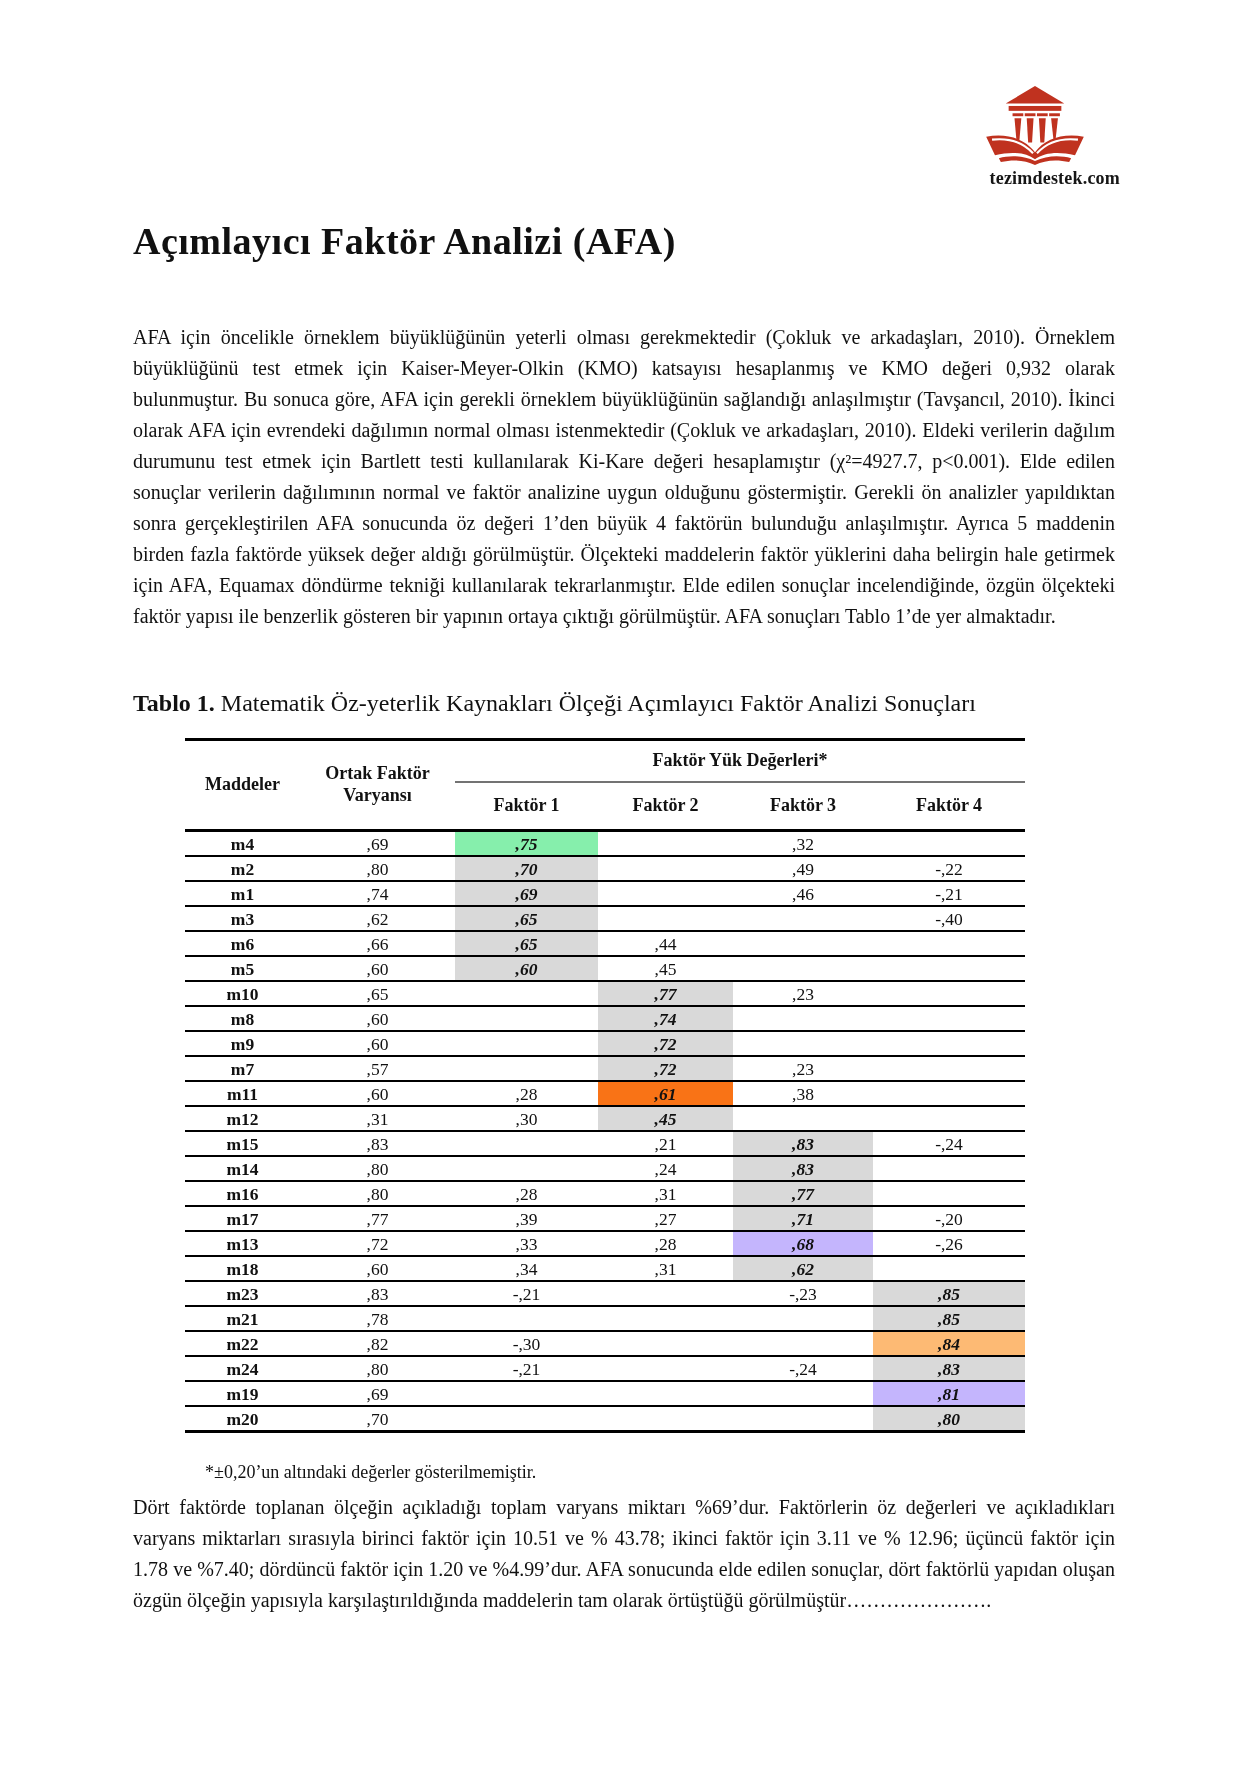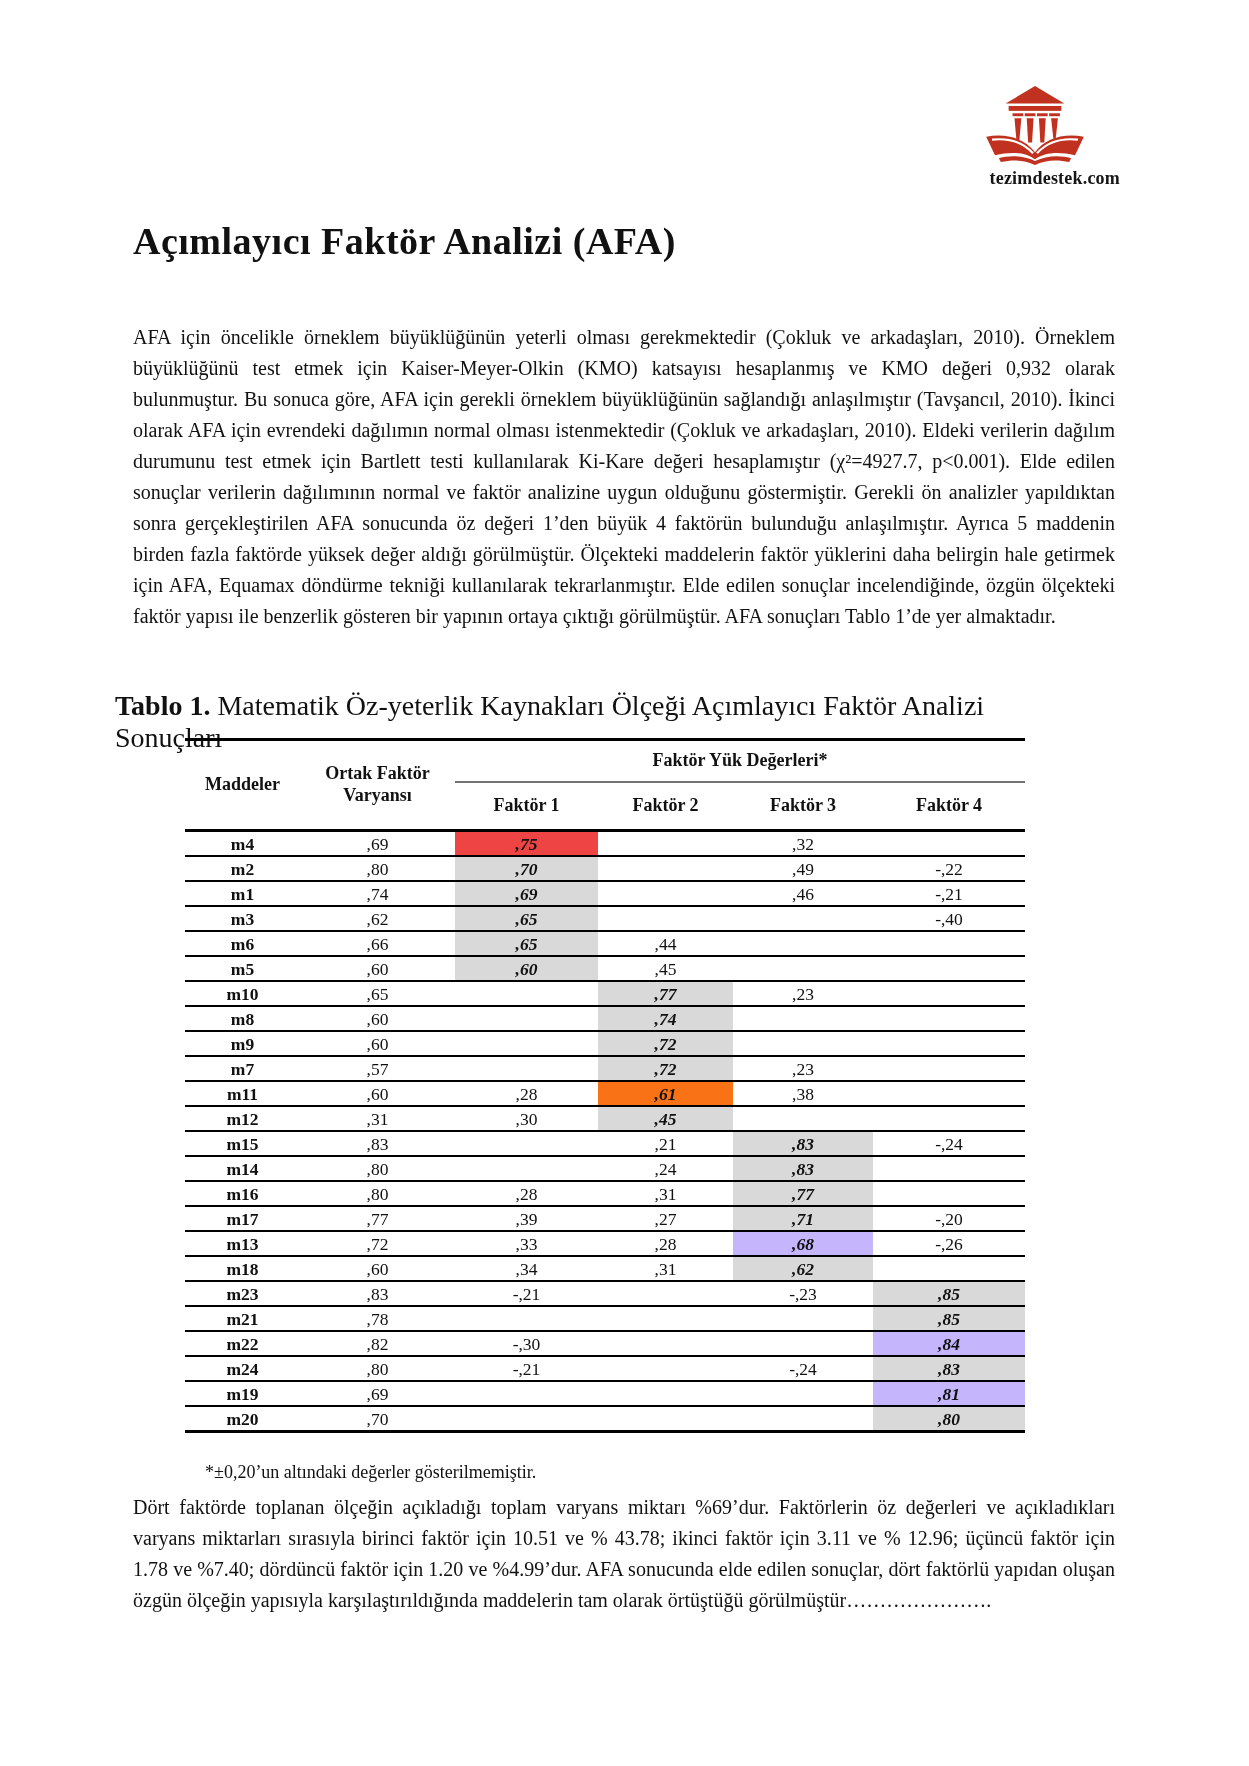--- a/index.html
+++ b/index.html
@@ -27,21 +27,21 @@
   
   .para {
     position:absolute; left:133px; width:982px;
     font-size:20px; line-height:31px;
     text-align:justify; text-align-last:left;
   }
   .para-1 { top:302px; }
   .para-2 { top:1472px; }
 
   
-  .caption { position:absolute; top:690px; left:115px; width:982px; font-size:28px; }
+  .caption { position:absolute; top:690px; left:133px; width:982px; font-size:24px; }
   .caption .b { font-weight:bold; }
 
   
   table.afa {
     position:absolute; top:738px; left:185px;
     width:840px; table-layout:fixed;
     border-collapse:collapse;
     border-top:3px solid #000; border-bottom:3px solid #000;
     font-size:17.5px;
   }
@@ -119,21 +119,21 @@
         <th>Faktör 1</th>
         <th>Faktör 2</th>
         <th>Faktör 3</th>
         <th>Faktör 4</th>
       </tr>
     </thead>
     <tbody>
         <tr>
           <td class="m-cell">m4</td>
           <td>,69</td>
-          <td class="hl" style="background: #ef4444; font-style: italic;">,75</td>
+          <td class="hl" style="background: #86efac; font-style: italic;">,75</td>
           <td></td>
           <td>,32</td>
           <td></td>
         </tr>
         <tr>
           <td class="m-cell">m2</td>
           <td>,80</td>
           <td class="hl" style="background: rgb(217, 217, 217);">,70</td>
           <td></td>
           <td>,49</td>
@@ -282,21 +282,21 @@
           <td></td>
           <td></td>
           <td class="hl" style="background: rgb(217, 217, 217);">,85</td>
         </tr>
         <tr>
           <td class="m-cell">m22</td>
           <td>,82</td>
           <td>-,30</td>
           <td></td>
           <td></td>
-          <td class="hl" style="background: #c4b5fd; margin-left: 14px;">,84</td>
+          <td class="hl" style="background: #fdba74; margin-left: 14px;">,84</td>
         </tr>
         <tr>
           <td class="m-cell">m24</td>
           <td>,80</td>
           <td>-,21</td>
           <td></td>
           <td>-,24</td>
           <td class="hl" style="background: rgb(217, 217, 217);">,83</td>
         </tr>
         <tr>

